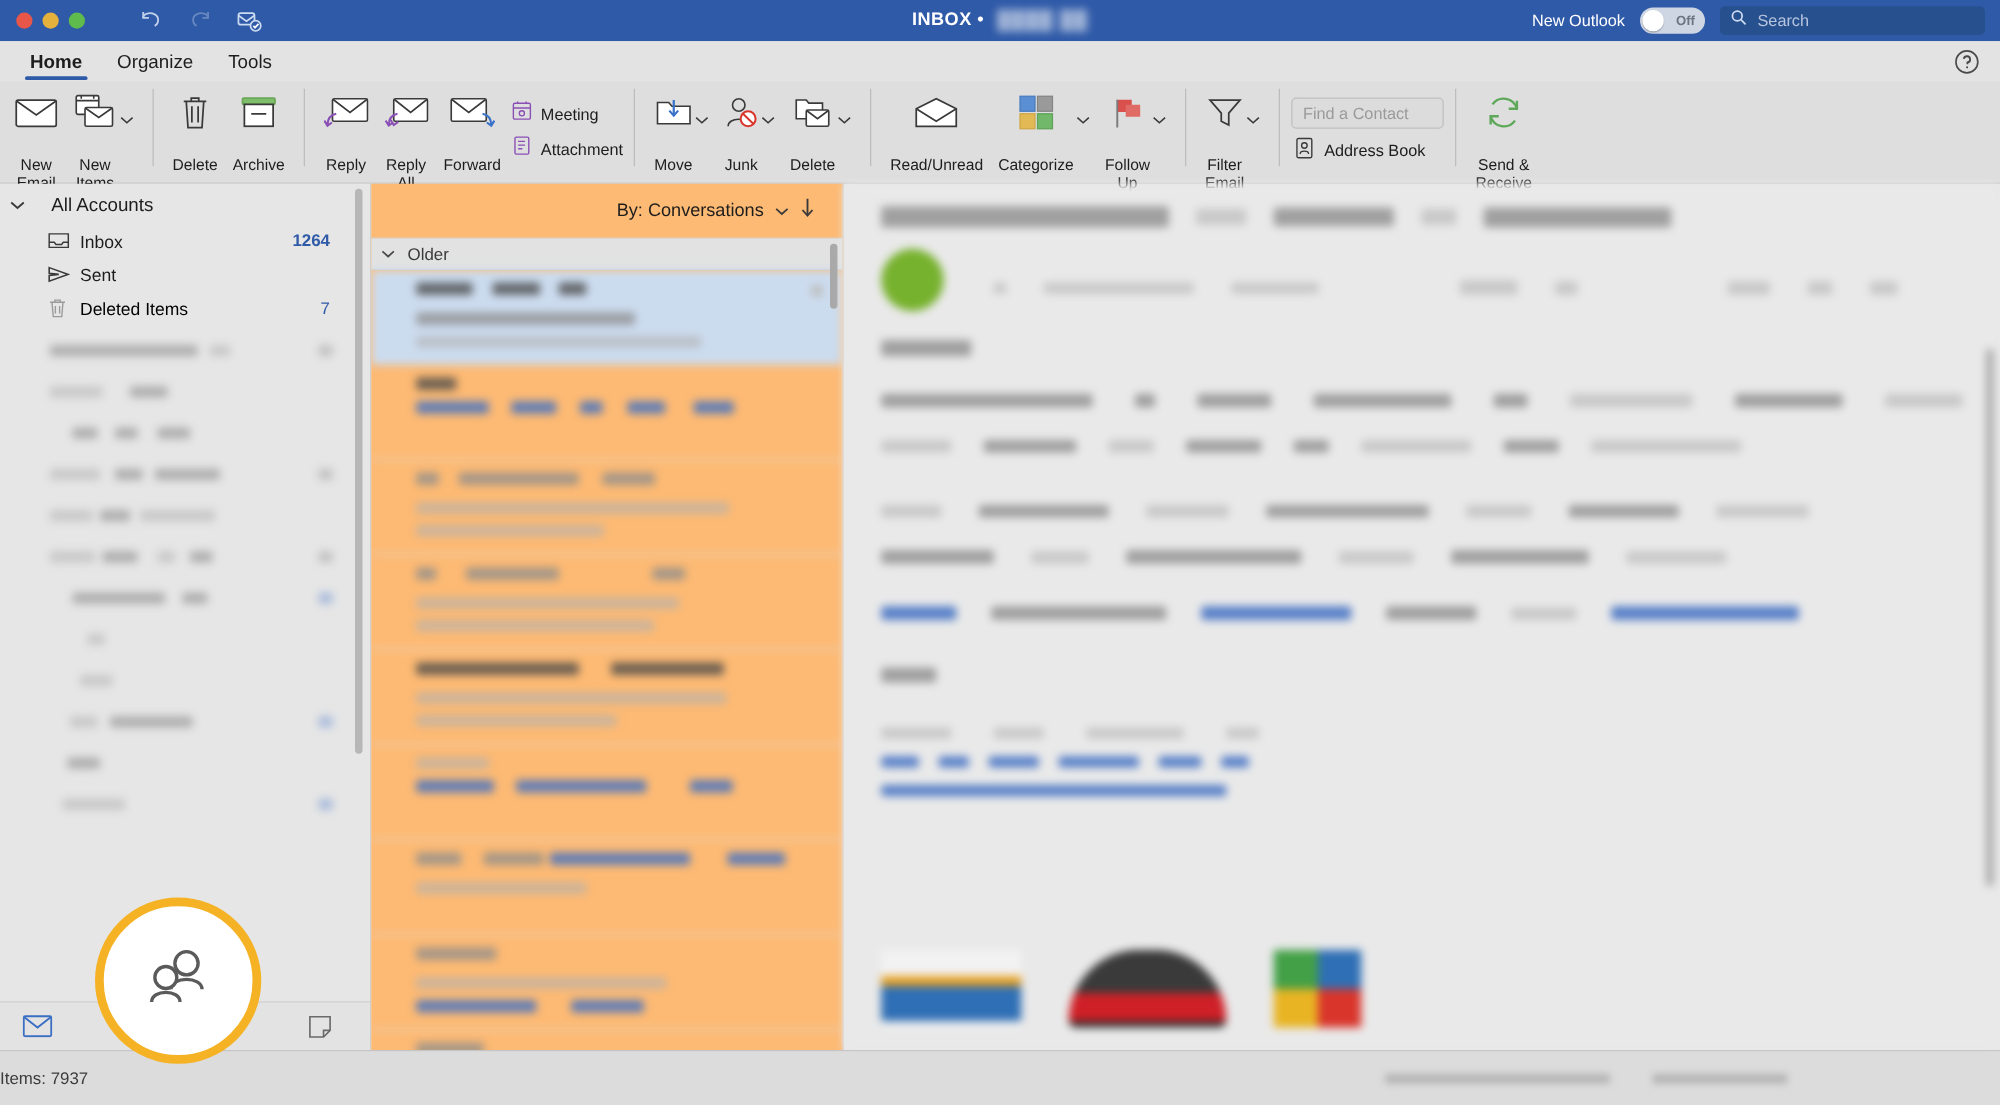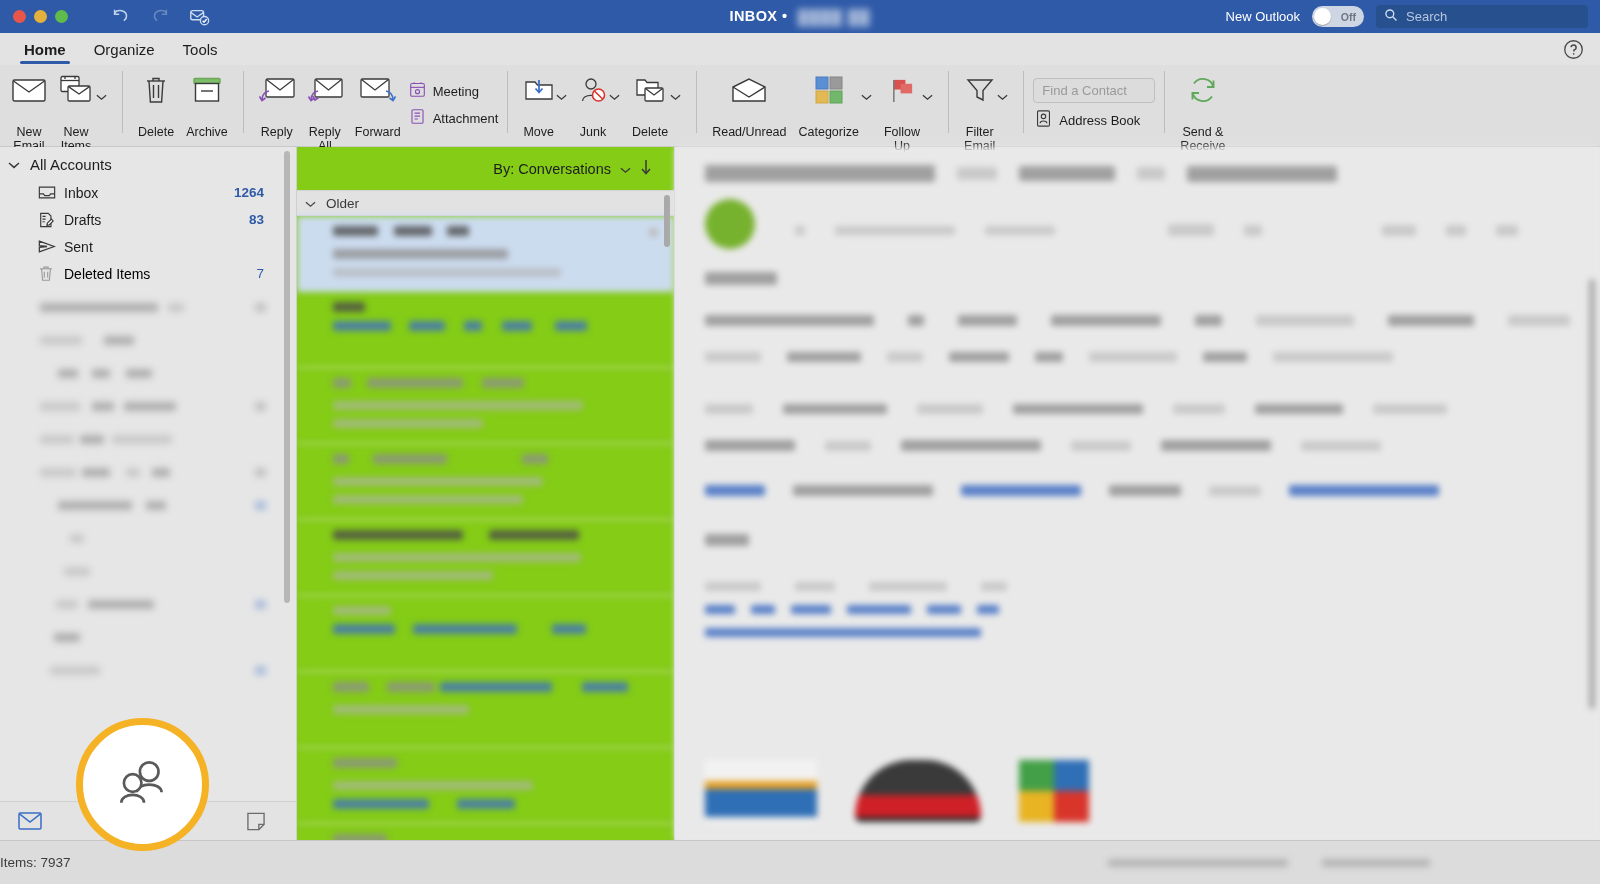--- a/index.html
+++ b/index.html
@@ -118,21 +118,21 @@
     position: absolute; top: 147px; left: 0; width: 1600px; height: 693px;
     display: flex;
   }
 
   
   .sidebar {
     width: 297px; background: #e6e6e6; position: relative;
     border-right: 1px solid #cfcfcf; overflow: hidden;
   }
   .acct-row {
-    display: flex; align-items: center; gap: 10px;
+    display: flex; align-items: center; gap: 21px;
     padding: 8px 0 6px 8px;
   }
   .acct-row .lbl { font-size: 15px; color: #1d1d1d; }
   .fold {
     display: flex; align-items: center; height: 27px;
     padding-left: 38px; position: relative;
   }
   .fold .ficon { position: absolute; left: 38px; width: 18px; display: flex; }
   .fold .flabel { margin-left: 26px; font-size: 14px; color: #1d1d1d; }
   .fold .fcount {
@@ -157,21 +157,21 @@
 
   .sb-bottom {
     position: absolute; bottom: 0; left: 0; width: 297px; height: 39px;
     background: #e3e3e3; border-top: 1px solid #cfcfcf;
     display: flex; align-items: center; gap: 52px; padding-left: 18px;
   }
   .nav-ico { width: 24px; height: 22px; display: flex; align-items: center; }
 
   
   .msglist {
-    width: 378px; background: #84cc16; position: relative;
+    width: 378px; background: #fdba74; position: relative;
     border-right: 1px solid #cfcfcf; overflow: hidden;
   }
   .ml-head {
     height: 44px; display: flex; align-items: center; justify-content: flex-end;
     gap: 9px; padding-right: 22px; border-bottom: 1px solid #d3d3d3;
   }
   .ml-head .lbl { font-size: 14.5px; color: #1d1d1d; }
   .grouphdr {
     height: 25px; background: #e2e2e2; border-bottom: 1px solid #d3d3d3;
     display: flex; align-items: center; gap: 10px; padding-left: 8px;
@@ -620,31 +620,20 @@
         <span class="ficon">
           <svg viewBox="0 0 20 16" width="18" height="15" fill="none" stroke="#3a3a3a" stroke-width="1.3">
             <path d="M1.5 2 H18.5 V14 H1.5 Z"></path>
               <path d="M1.5 9.5 H6 L7.5 11.5 H12.5 L14 9.5 H18.5"></path>
           </svg>
         </span>
         <span class="flabel">Inbox</span>
         <span class="fcount">1264</span>
       </div>
 
-      <div class="fold">
-        <span class="ficon">
-          <svg viewBox="0 0 18 18" width="17" height="16" fill="none" stroke="#3a3a3a" stroke-width="1.3">
-            <path d="M2.5 1.5 H11 L14 4.5 V16.5 H2.5 Z"></path>
-              <path d="M4.5 5 H8 M4.5 8 H8 M4.5 11 H7"></path>
-            <path d="M10 12.5 L14.5 8 L16.5 10 L12 14.5 L9.5 15 Z" fill="#ffffff"></path>
-          </svg>
-        </span>
-        <span class="flabel">Drafts</span>
-        <span class="fcount">83</span>
-      </div>
 
       <div class="fold">
         <span class="ficon">
           <svg viewBox="0 0 20 16" width="18" height="15" fill="none" stroke="#3a3a3a" stroke-width="1.4">
             <path d="M1.5 2 L18 8 L1.5 14 V9 L10 8 L1.5 7 Z"></path>
           </svg>
         </span>
         <span class="flabel">Sent</span>
         <span class="fcount"></span>
       </div>

